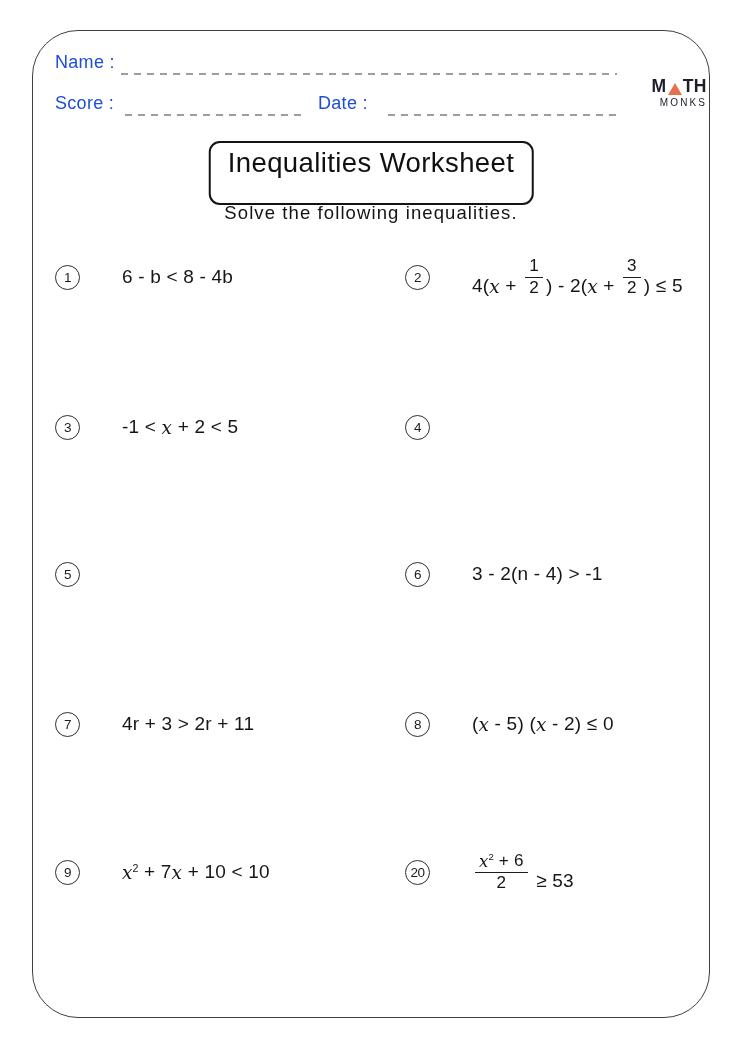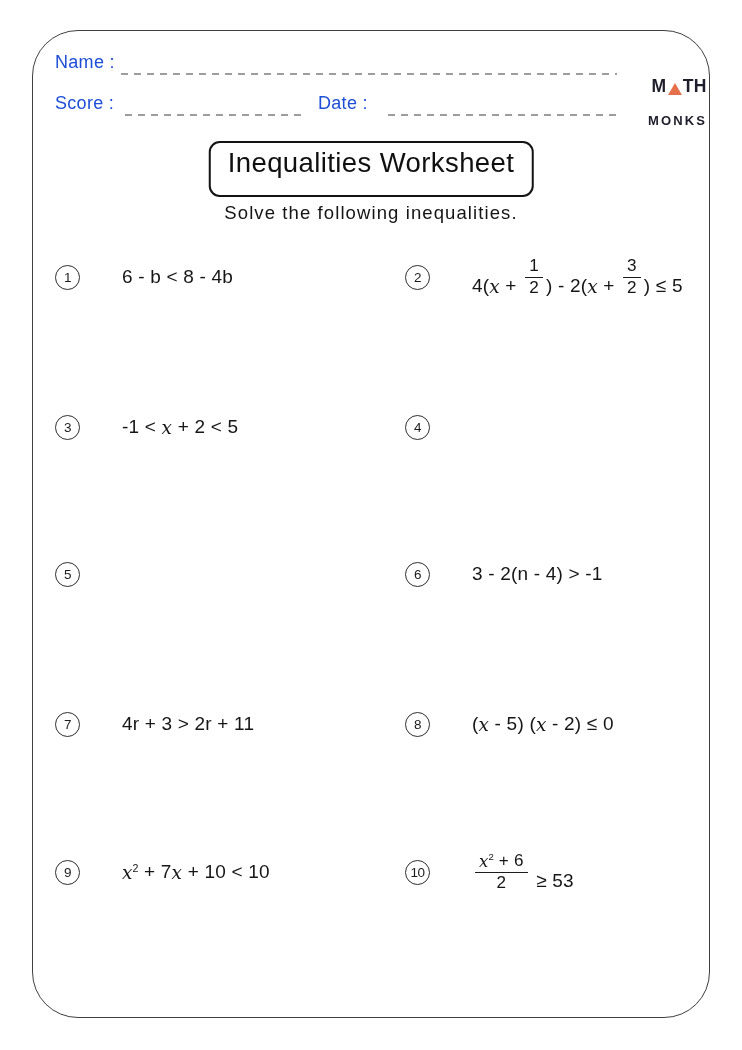--- a/index.html
+++ b/index.html
@@ -19,25 +19,25 @@
   .dash-line{position:absolute;height:2px;
     background:repeating-linear-gradient(90deg,#9d9d9d 0 7px,transparent 7px 13px);}
   .line-name{left:121px;top:73px;width:496px;}
   .line-score{left:125px;top:114px;width:180px;}
   .line-date{left:388px;top:114px;width:230px;}
   
   .logo{position:absolute;left:645px;top:78px;width:62px;text-align:right;line-height:1;}
   .logo-top{font-weight:700;font-size:17.5px;color:#1d1d2b;letter-spacing:.5px;display:flex;align-items:flex-end;justify-content:flex-end;}
   .logo-tri{display:inline-block;width:0;height:0;border-left:7px solid transparent;
     border-right:7px solid transparent;border-bottom:12px solid #e7704c;margin:0 1px 1px 1px;}
-  .logo-sub{font-weight:700;font-size:13px;color:#1d1d2b;letter-spacing:2.1px;margin-top:18px;}
+  .logo-sub{font-weight:400;font-size:10px;color:#1d1d2b;letter-spacing:2.1px;margin-top:2px;}
   
   .title-box{
     position:absolute;left:50%;top:141px;transform:translateX(-50%);
-    border:2px solid #131313;border-radius:11px;padding:4px 17px 16px;
+    border:2px solid #131313;border-radius:11px;padding:4px 17px 24px;
     font-size:27.5px;letter-spacing:.4px;color:#101010;white-space:nowrap;background:#fff;
   }
   .subtitle{
     position:absolute;left:0;right:0;top:202px;text-align:center;
     font-size:18.5px;letter-spacing:1.1px;color:#141414;
   }
   
   .problem{position:absolute;height:70px;display:flex;align-items:center;}
   .pnum{
     flex:0 0 auto;width:25px;height:25px;border:1.4px solid #2e2e2e;border-radius:50%;
@@ -108,16 +108,16 @@
     </div>
     <div class="problem" style="left: 405px; top: 689px;">
       <span class="pnum">8</span>
       <span class="eq"><span class="tx">(</span><span class="vr">x</span><span class="tx"> - 5) (</span><span class="vr">x</span><span class="tx"> - 2) ≤ 0</span></span>
     </div>
     <div class="problem" style="left: 55px; top: 837px;">
       <span class="pnum">9</span>
       <span class="eq"><span class="vr">x<sup>2</sup></span><span class="tx"> + 7</span><span class="vr">x</span><span class="tx"> + 10 &lt; 10</span></span>
     </div>
     <div class="problem" style="left: 405px; top: 837px;">
-      <span class="pnum">10</span>
+      <span class="pnum">20</span>
       <span class="eq"><span class="frac"><span class="num"><span class="vr">x<sup>2</sup></span><span class="tx"> + 6</span></span><span class="den"><span class="tx">2</span></span></span><span class="tx"> ≥ 53</span></span>
     </div>
   </div>
 
 </body></html>

